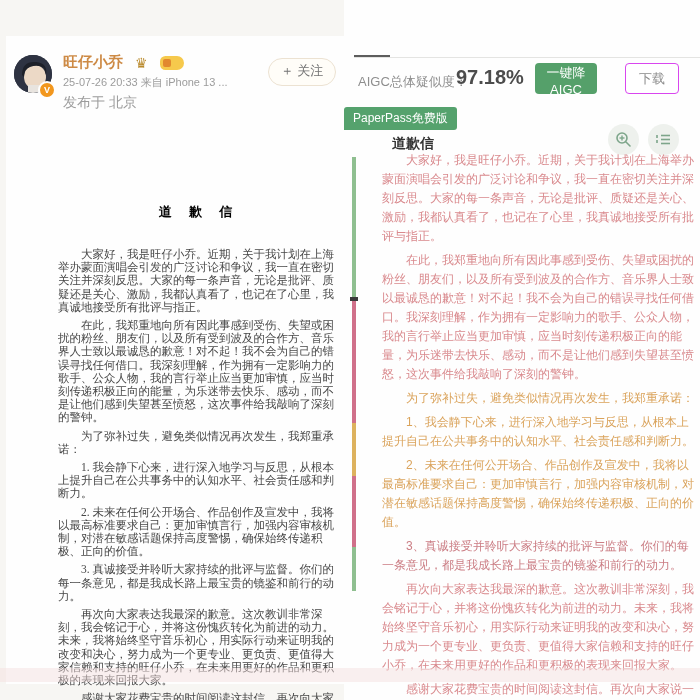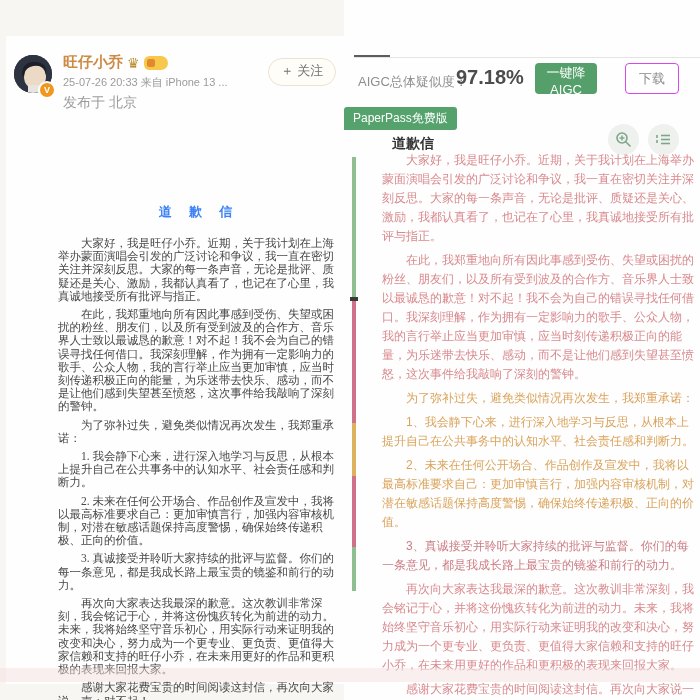--- a/index.html
+++ b/index.html
@@ -9,37 +9,37 @@
   }
 
   
   .wb-panel { position:absolute; left:6px; top:36px; width:338px; height:648px; background:#fefefe; }
   .wb-avatar { position:absolute; left:8px; top:19px; width:38px; height:38px; border-radius:50%;
                background:#2e3342; overflow:hidden; }
   .wb-avatar svg { display:block; }
   .wb-vbadge { position:absolute; left:32px; top:45px; width:14px; height:14px; border-radius:50%;
                background:#f2971e; color:#fff; font-size:9px; font-weight:bold; text-align:center;
                line-height:14px; border:2px solid #fefefe; box-sizing:content-box; }
-  .wb-name-row { position:absolute; left:57px; top:17px; display:flex; align-items:center; gap:4px; }
+  .wb-name-row { position:absolute; left:57px; top:17px; display:flex; align-items:center; gap:12px; }
   .wb-name { color:#cd8a45; font-size:15px; font-weight:bold; }
   .wb-crown { color:#b98a2d; font-size:14px; line-height:14px; }
   .wb-vip { width:24px; height:14px; background:#f6c94c; border-radius:7px 9px 9px 7px;
             display:flex; align-items:center; padding-left:3px; box-sizing:border-box; }
   .wb-vip i { display:block; width:8px; height:8px; background:#e2882e; border-radius:2px; }
   .wb-time { position:absolute; left:57px; top:39px; font-size:11px; color:#9c9c9c; }
   .wb-loc  { position:absolute; left:57px; top:58px; font-size:14px; color:#9c9c9c; }
   .wb-follow { position:absolute; left:262px; top:22px; width:66px; height:26px;
                background:#fffdf8; border:1px solid #ece2d2; border-radius:14px;
                color:#737373; font-size:13px; line-height:24px; text-align:center; cursor:pointer; }
   .wb-post { position:absolute; left:8px; top:74px; width:330px; font-size:16.5px;
              line-height:26px; color:#3a3a3a; }
   .wb-letter { position:absolute; left:52px; top:167px; width:282px;
                font-family:"Liberation Serif", serif; }
-  .letter-title { text-align:center; font-size:13px; font-weight:bold; color:#3b82f6;
-                  letter-spacing:7px; margin-bottom:16px; }
+  .letter-title { text-align:center; font-size:13px; font-weight:bold; color:#000000;
+                  letter-spacing:7px; margin-bottom:27px; }
   .wb-letter p { margin:0 0 5px; font-size:11.5px; line-height:13.2px; color:#474747;
                  text-indent:2em; }
 
   
   .pp-panel { position:absolute; left:344px; top:0; width:356px; height:700px; background:#fefefe; }
   .pp-topline { position:absolute; left:10px; top:57px; width:346px; border-top:1px solid #e4e4e2; }
   .pp-tab-indicator { position:absolute; left:10px; top:55px; width:36px; height:3px; background:#5d5d5d; }
   .pp-aigc-label { position:absolute; left:14px; top:73px; font-size:13px; color:#8e8e8e; }
   .pp-aigc-value { position:absolute; left:112px; top:66px; font-size:20px; font-weight:600; color:#4c4c4c; }
   .pp-btn-green { position:absolute; left:191px; top:63px; width:62px; height:31px;

